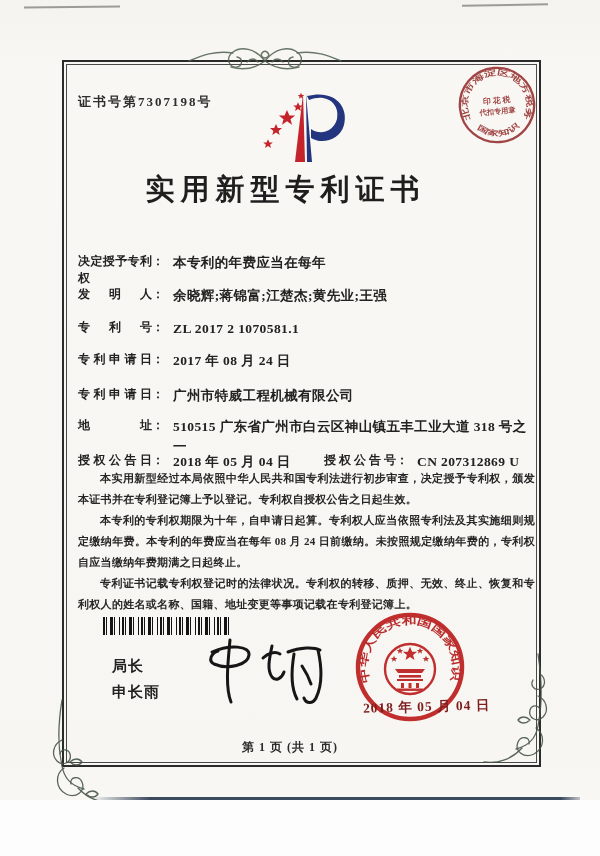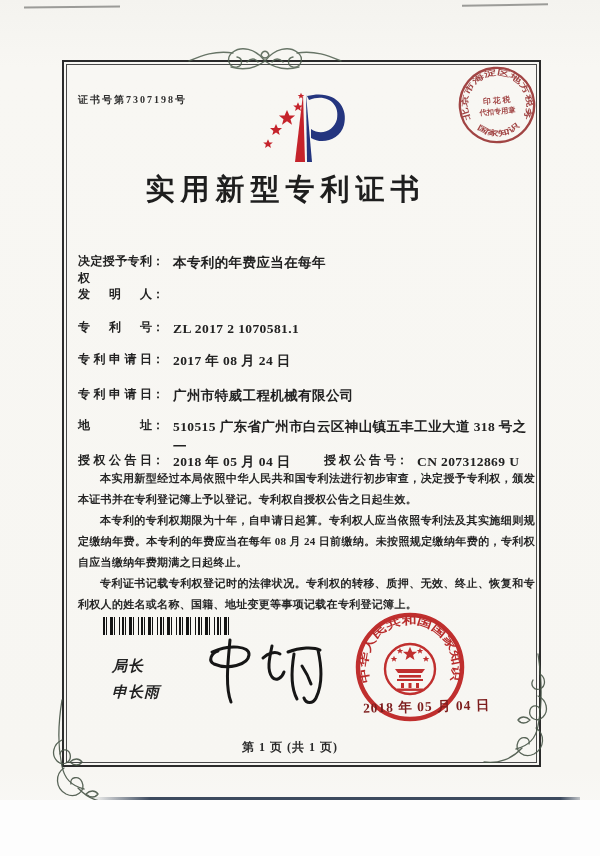--- a/index.html
+++ b/index.html
@@ -13,21 +13,21 @@
   
   .frame{position:absolute;left:62px;top:60px;width:475px;height:703px;
          border:2.5px solid #2b2b2b;}
   .frame-inner{position:absolute;inset:2px;border:1px solid #4a4a4a;}
   
   .orn{position:absolute;pointer-events:none;}
   .orn-top{left:185px;top:40px;width:160px;height:38px;}
   .orn-bl{left:46px;top:698px;width:74px;height:112px;}
   .orn-br{left:480px;top:652px;width:74px;height:118px;transform:scaleX(-1);}
   
-  .cert-no{position:absolute;left:78px;top:93px;font-size:10px;font-weight:700;
+  .cert-no{position:absolute;left:78px;top:93px;font-size:13px;font-weight:700;
            color:#2e2e2e;letter-spacing:2px;}
   .logo{position:absolute;left:256px;top:88px;width:104px;height:80px;}
   .title{position:absolute;left:62px;top:170px;width:447px;text-align:center;
          font-size:29px;font-weight:700;color:#1e1e1e;letter-spacing:6px;}
   
   .tax-stamp{position:absolute;left:453px;top:61px;width:88px;height:88px;transform:rotate(-5deg);opacity:.92;}
   .big-seal{position:absolute;left:354px;top:611px;width:112px;height:112px;opacity:.93;}
   .seal-date{position:absolute;left:363px;top:698px;font-size:13.5px;font-weight:700;
              color:#7d1d1d;letter-spacing:1px;transform:rotate(-1.5deg);}
   
@@ -43,21 +43,21 @@
          color:#262626;font-weight:600;}
   .paras p{margin:0;text-indent:2em;text-align:justify;line-height:21px;letter-spacing:.3px;}
   
   .barcode{position:absolute;left:103px;top:617px;width:130px;height:18px;
     background-image:
       repeating-linear-gradient(90deg,#141414 0 2px,transparent 2px 3px,#141414 3px 4px,
       transparent 4px 7px,#141414 7px 10px,transparent 10px 11px,#141414 11px 12px,
       transparent 12px 16px,#141414 16px 17px,transparent 17px 19px);}
   
   .director{position:absolute;left:112px;top:657px;font-size:15px;font-weight:700;color:#232323;}
-  .director div{margin-bottom:7px;letter-spacing:1px;font-style:italic;}
+  .director div{margin-bottom:7px;letter-spacing:1px;}
   .signature{position:absolute;left:168px;top:632px;width:155px;height:78px;}
   .page-info{position:absolute;left:200px;top:739px;width:180px;text-align:center;
              font-size:12px;font-weight:700;color:#2b2b2b;letter-spacing:1px;}
   
   .scan-line{position:absolute;left:92px;top:797px;width:488px;height:2.5px;
              background:linear-gradient(90deg,rgba(60,74,94,0),#3c4a5e 12%,#3c4a5e 96%,rgba(60,74,94,.3));}
   .footer-strip{position:absolute;left:0;top:800px;width:600px;height:56px;background:#fdfdfd;}
   svg text{font-family:"Liberation Serif","DejaVu Serif",serif;}
 </style>
 </head>
@@ -137,20 +137,21 @@
   </svg>
 
   <div class="field f0">
     <span class="flabel">决定授予专利权</span>
       <span class="fcolon">：</span>
     <span class="fvalue">本专利的年费应当在每年</span>
   </div>
   <div class="field f1">
     <span class="flabel">发明人</span>
       <span class="fcolon">：</span>
+    <span class="fvalue">余晓辉;蒋锦富;江楚杰;黄先业;王强</span>
   </div>
   <div class="field f2">
     <span class="flabel">专利号</span>
       <span class="fcolon">：</span>
     <span class="fvalue">ZL 2017 2 1070581.1</span>
   </div>
   <div class="field f3">
     <span class="flabel">专利申请日</span>
       <span class="fcolon">：</span>
     <span class="fvalue">2017 年 08 月 24 日</span>

